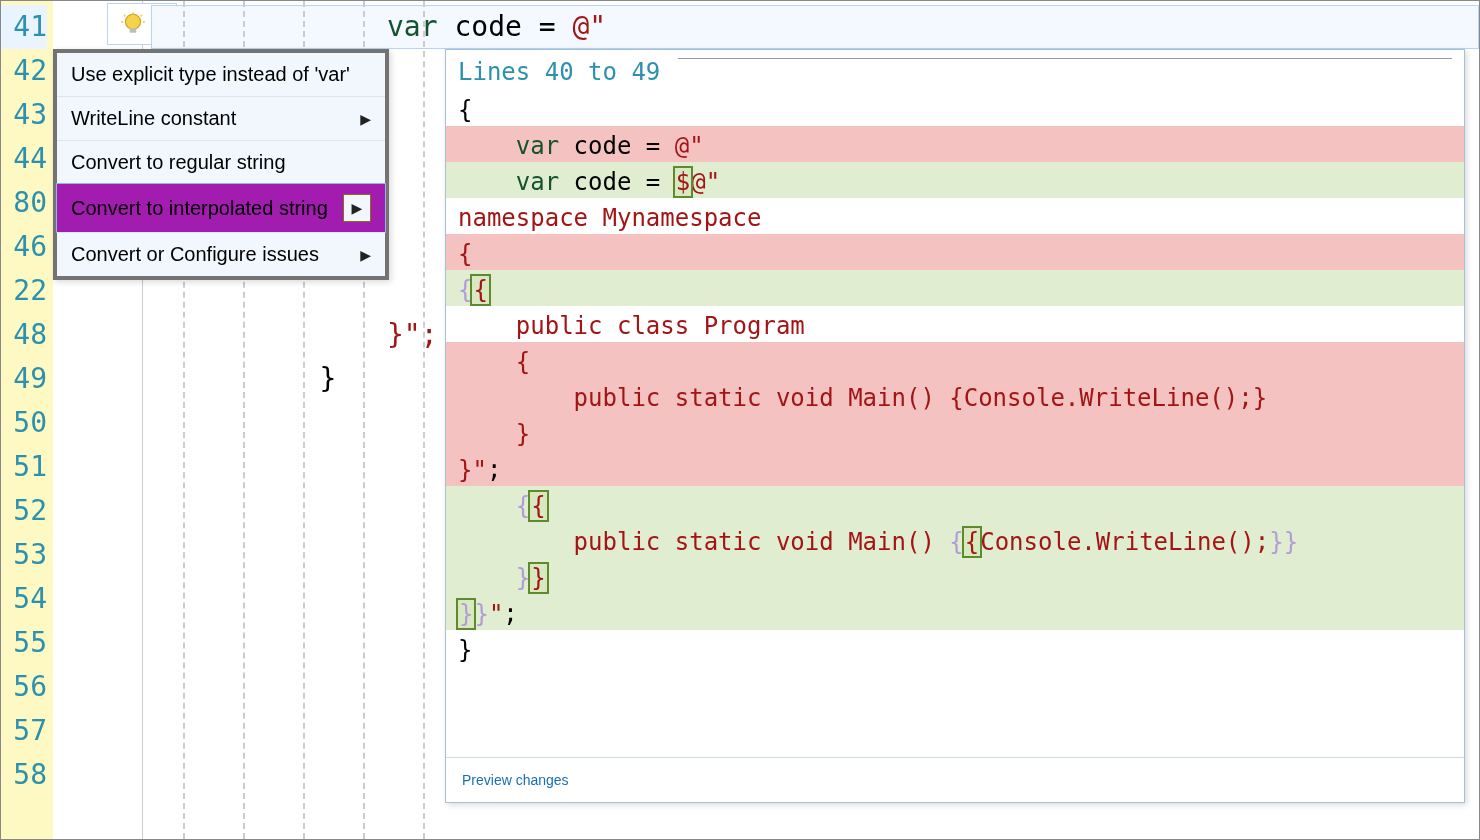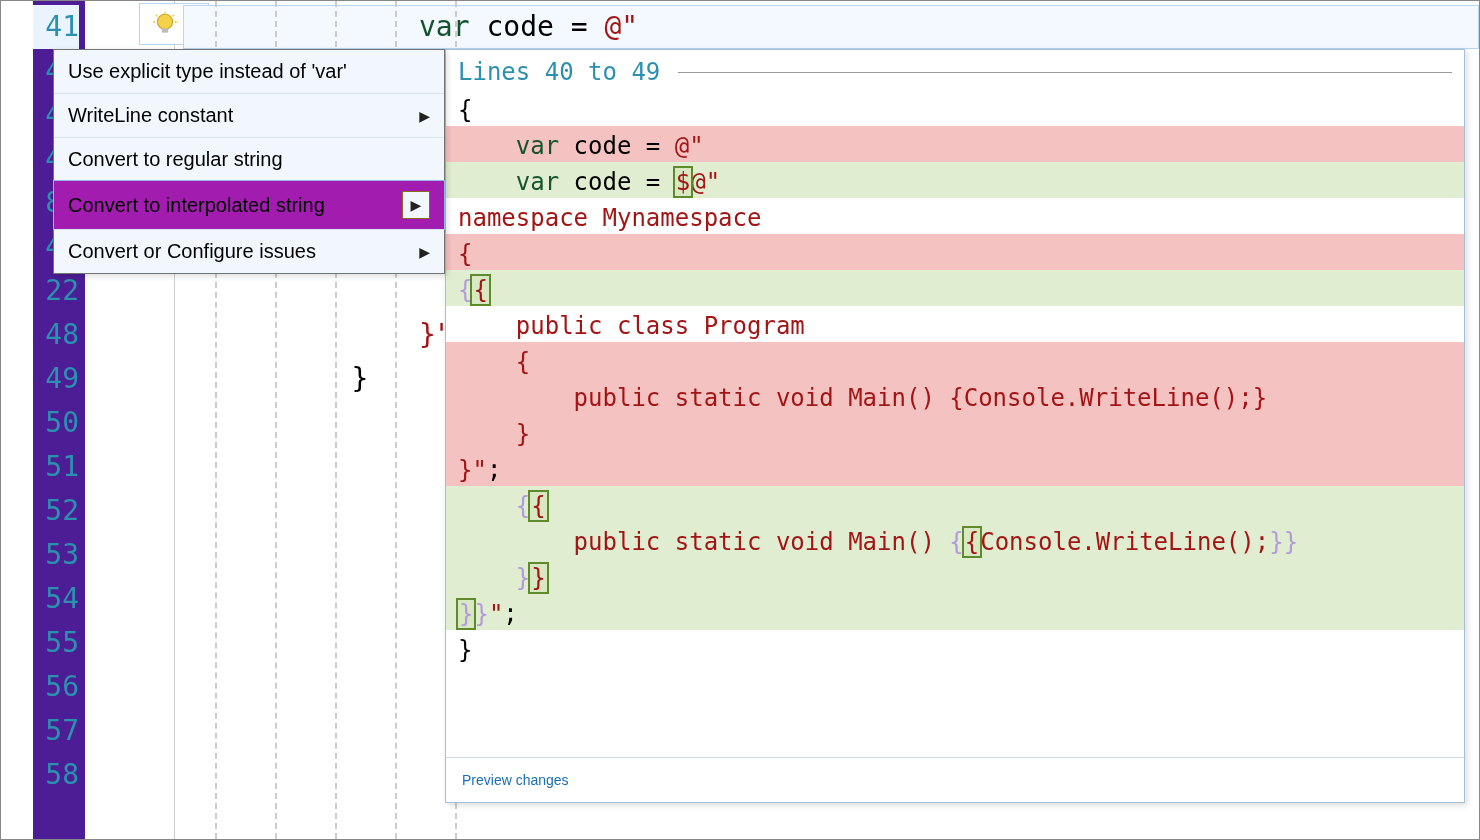--- a/index.html
+++ b/index.html
@@ -14,27 +14,26 @@
 }
 .editor-area {
   position: relative;
   height: 100%;
   display: flex;
 }
 .gutter {
   width: 52px;
   text-align: right;
   padding-right: 6px;
-  background: #4c1d95;
+  background: #fef9c3;
   color: #2b91af;
   font-family: Consolas, monospace;
   font-size: 28px;
   line-height: 44px;
   padding-top: 4px;
-  margin-left: 32px;
 }
 .gln { height: 44px; }
 .gln.current { background: #eaf4ff; }
 .margin { width: 90px; position: relative; border-right: 1px solid #ccc; }
 .code-col {
   flex: 1;
   position: relative;
   font-family: Consolas, monospace;
   font-size: 28px;
   line-height: 44px;
@@ -63,22 +62,22 @@
 .dropdown-arrow { font-size: 14px; color: #333; }
 .collapse-toggle {
   position: absolute; top: 10px; left: 128px;
   width: 16px; height: 16px;
   border: 1px solid #999; background: #fff;
   font-size: 14px; line-height: 12px; text-align: center;
   color: #555;
 }
 .menu {
   position: absolute; top: 48px; left: 52px;
-  width: 392px; background: #f2f7fd;
-  border: 1px solid #737373;
+  width: 336px; background: #f2f7fd;
+  border: 4px solid #737373;
   box-shadow: 2px 2px 6px rgba(0,0,0,0.15);
   z-index: 5; font-size: 20px;
 }
 .menu-item {
   padding: 10px 14px;
   display: flex; justify-content: space-between; align-items: center;
   cursor: default;
   border-top: 1px solid #d9e6f2;
 }
 .menu-item:first-child { border-top: none; }
@@ -91,21 +90,21 @@
 }
 .preview-panel {
   position: absolute; top: 48px; left: 444px; right: 14px; bottom: 36px;
   background: #fff; border: 1px solid #a6bed8;
   box-shadow: 2px 2px 6px rgba(0,0,0,0.15);
   display: flex; flex-direction: column;
   font-family: Consolas, monospace; font-size: 24px;
 }
 .preview-header {
   color: #2b91af; padding: 8px 12px 4px;
-  display: flex; align-items: center; gap: 18px;
+  display: flex; align-items: flex-start; gap: 18px;
 }
 .preview-header .hline { flex: 1; height: 1px; background: #999; }
 .diff-body { flex: 1; overflow: hidden; padding: 0 0 0 0; }
 .dline { padding: 2px 12px; white-space: pre; line-height: 36px; height: 36px; }
 .dline.red { background: #f5c2c2; }
 .dline.grn { background: #e1edd0; }
 .hl { outline: 2px solid #5e8a2d; background: #d8e8c0; padding: 0 1px; }
 .kw { color: #14532d; }
 .str { color: #a31515; }
 .fbrace { color: #b19cd9; }

